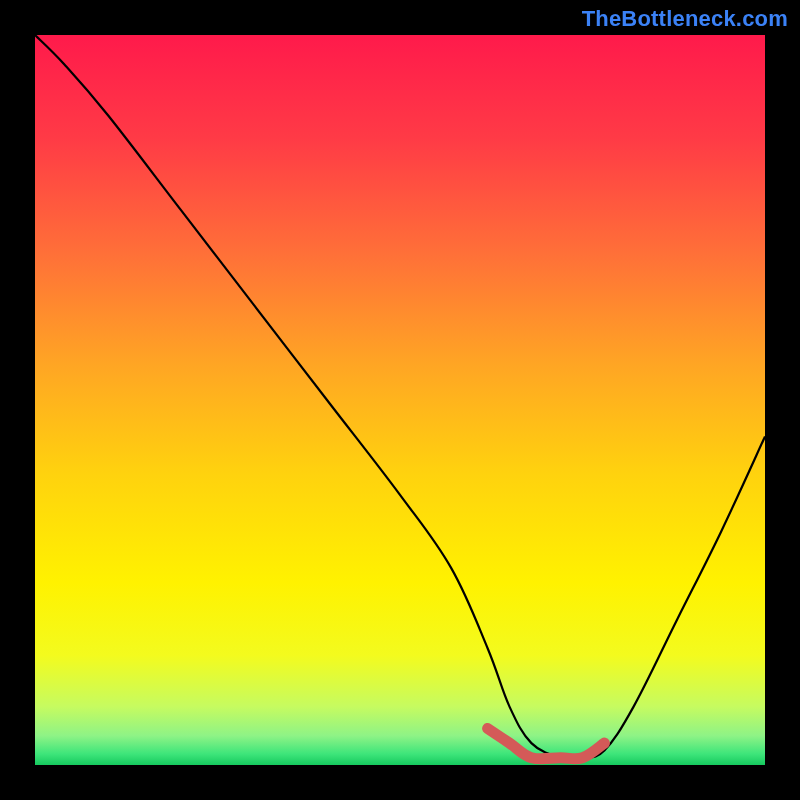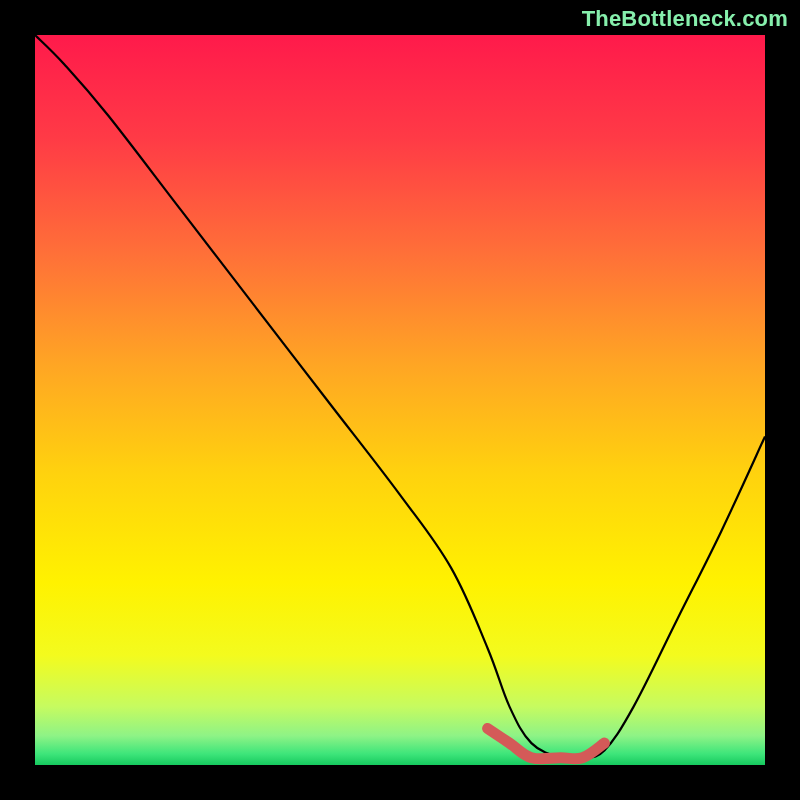--- a/index.html
+++ b/index.html
@@ -31,21 +31,21 @@
     width: 730px;
     height: 730px;
   }
   .attribution {
     position: absolute;
     top: 6px;
     right: 12px;
     font-family: Arial, Helvetica, sans-serif;
     font-size: 22px;
     font-weight: bold;
-    color: #86efac;
+    color: #3b82f6;
     letter-spacing: 0.2px;
   }
 </style>
 </head>
 <body>
 
 <div class="frame">
 
   <div class="attribution">TheBottleneck.com</div>
 

